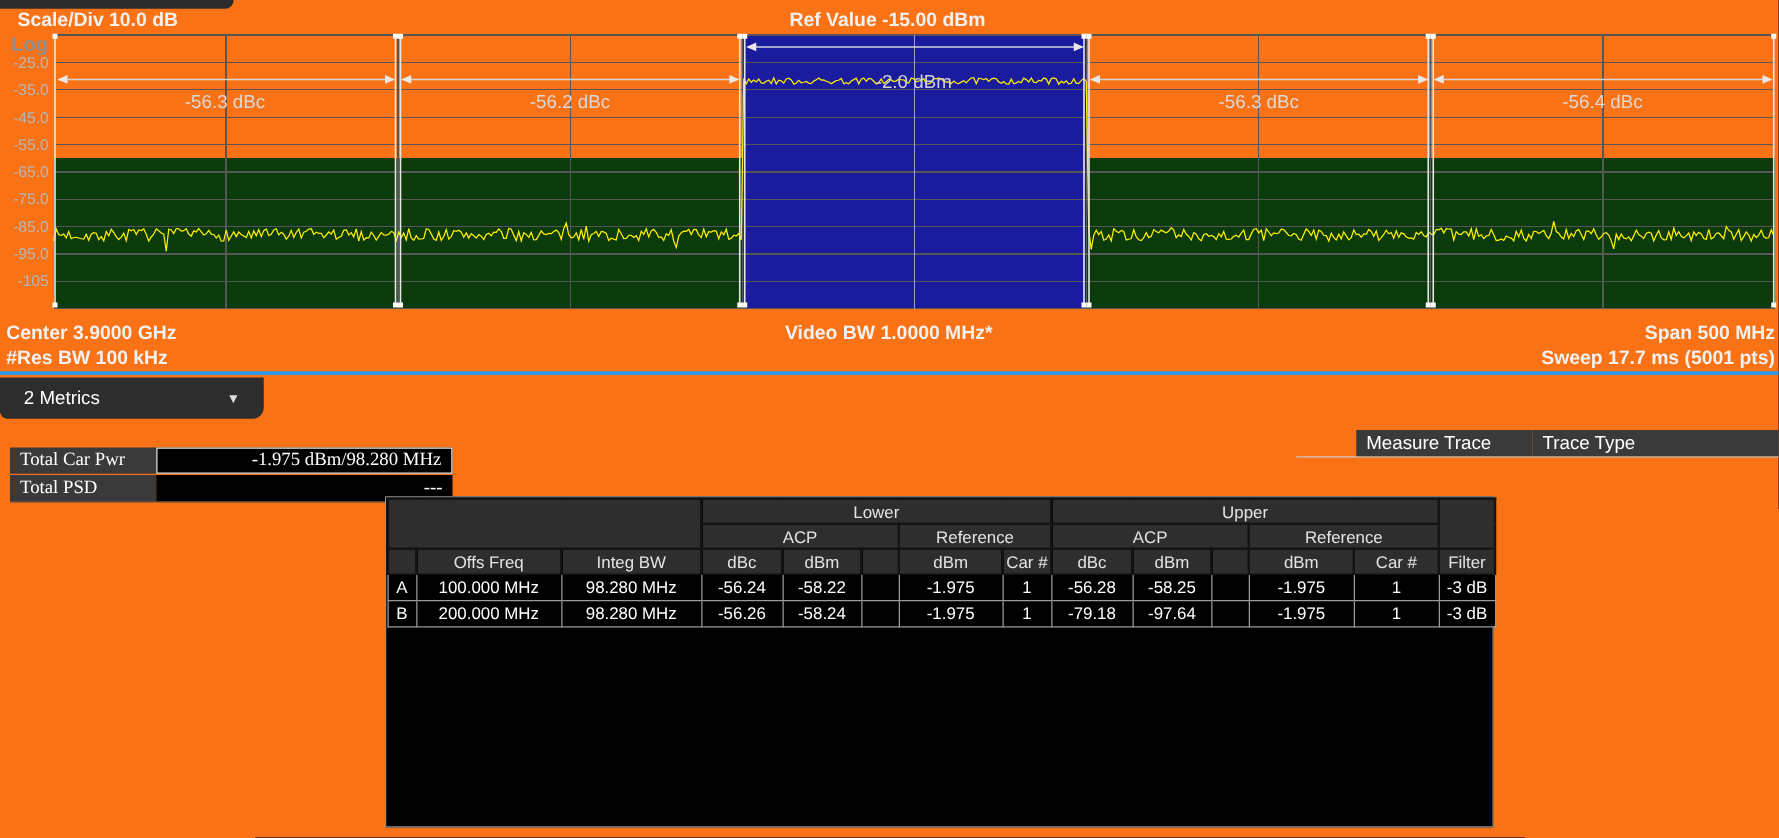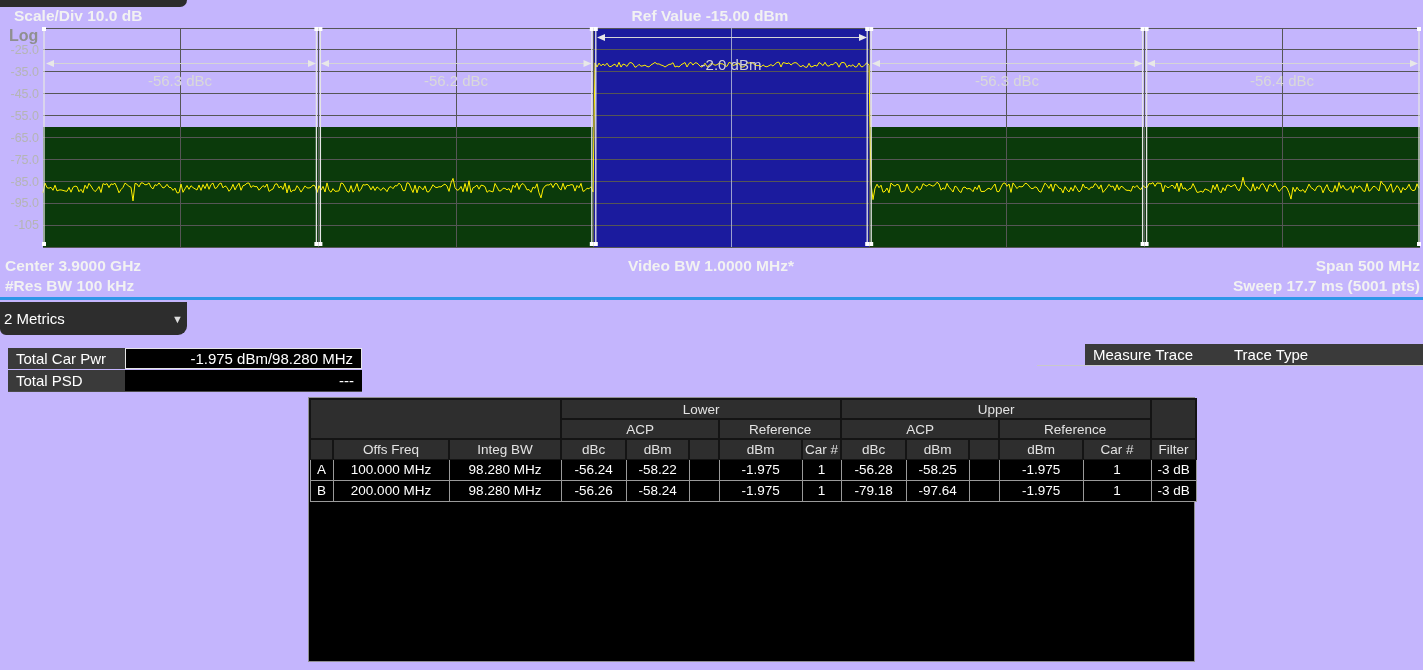--- a/index.html
+++ b/index.html
@@ -1,41 +1,41 @@
 <!DOCTYPE html>
 <html><head>
 <meta charset="utf-8">
 <style>
   html,body{margin:0;padding:0;background:#000;}
-  #screen{position:relative;width:1423px;height:670px;background:#c4b5fd;
+  #screen{position:relative;width:1423px;height:670px;background:#f97316;
           font-family:"Liberation Sans",sans-serif;overflow:hidden;}
   .abs{position:absolute;}
 
   
   svg text{font-family:"Liberation Sans",sans-serif;}
   .hdrtxt{font-size:15.5px;font-weight:bold;fill:#f2f2f2;}
   .ylab{font-size:12.5px;fill:#b5b5b5;}
   .loglab{font-size:16px;font-weight:bold;fill:#8f8f8f;}
   .rl{font-size:15px;fill:#d9d9d9;text-anchor:middle;}
   .carrierlab{fill:#cfcfda;}
 
   
   #top-sliver{left:0;top:0;width:187px;height:7px;background:#2c2c2c;border-radius:0 0 9px 0;}
   #separator{left:0;top:297px;width:1423px;height:3px;background:#2e96e8;}
 
   
-  #metrics-tab{left:0;top:302px;width:187px;height:33px;background:#2d2d2d;
+  #metrics-tab{left:0;top:302px;width:211px;height:33px;background:#2d2d2d;
     border-radius:0 0 9px 6px;display:flex;align-items:center;justify-content:space-between;
-    padding:0 4px;box-sizing:border-box;color:#fff;font-size:15px;}
+    padding:0 19px;box-sizing:border-box;color:#fff;font-size:15px;}
   #metrics-tab .arr{font-size:11px;color:#ddd;}
 
   
   .mtable{position:absolute;display:grid;grid-auto-rows:21px;row-gap:1px;font-size:15px;
           border-bottom:1px solid #4a4a4a;}
-  #summary-left{left:8px;top:348px;grid-template-columns:117px 237px;}
+  #summary-left{left:8px;top:358px;grid-template-columns:117px 237px;font-family:Liberation Serif, serif;}
   #summary-right{left:1037px;top:344px;grid-template-columns:141px 240px;border-bottom:1px solid #c9c9c9;padding-left:48px;}
   .mlabel{background:#3a3a3a;color:#fff;display:flex;align-items:center;padding-left:8px;}
   .mvalue{background:#000;color:#fff;display:flex;align-items:center;justify-content:flex-end;
           padding-right:8px;box-sizing:border-box;}
   .mvalue.bordered{border:1px solid #e6e6e6;}
   .mvalue.yellow{color:#ffee00;}
 
   
   #acp-panel{left:268px;top:397px;width:887px;height:265px;background:#000;
              border:1px solid #909090;box-sizing:border-box;margin-left:40px;}

